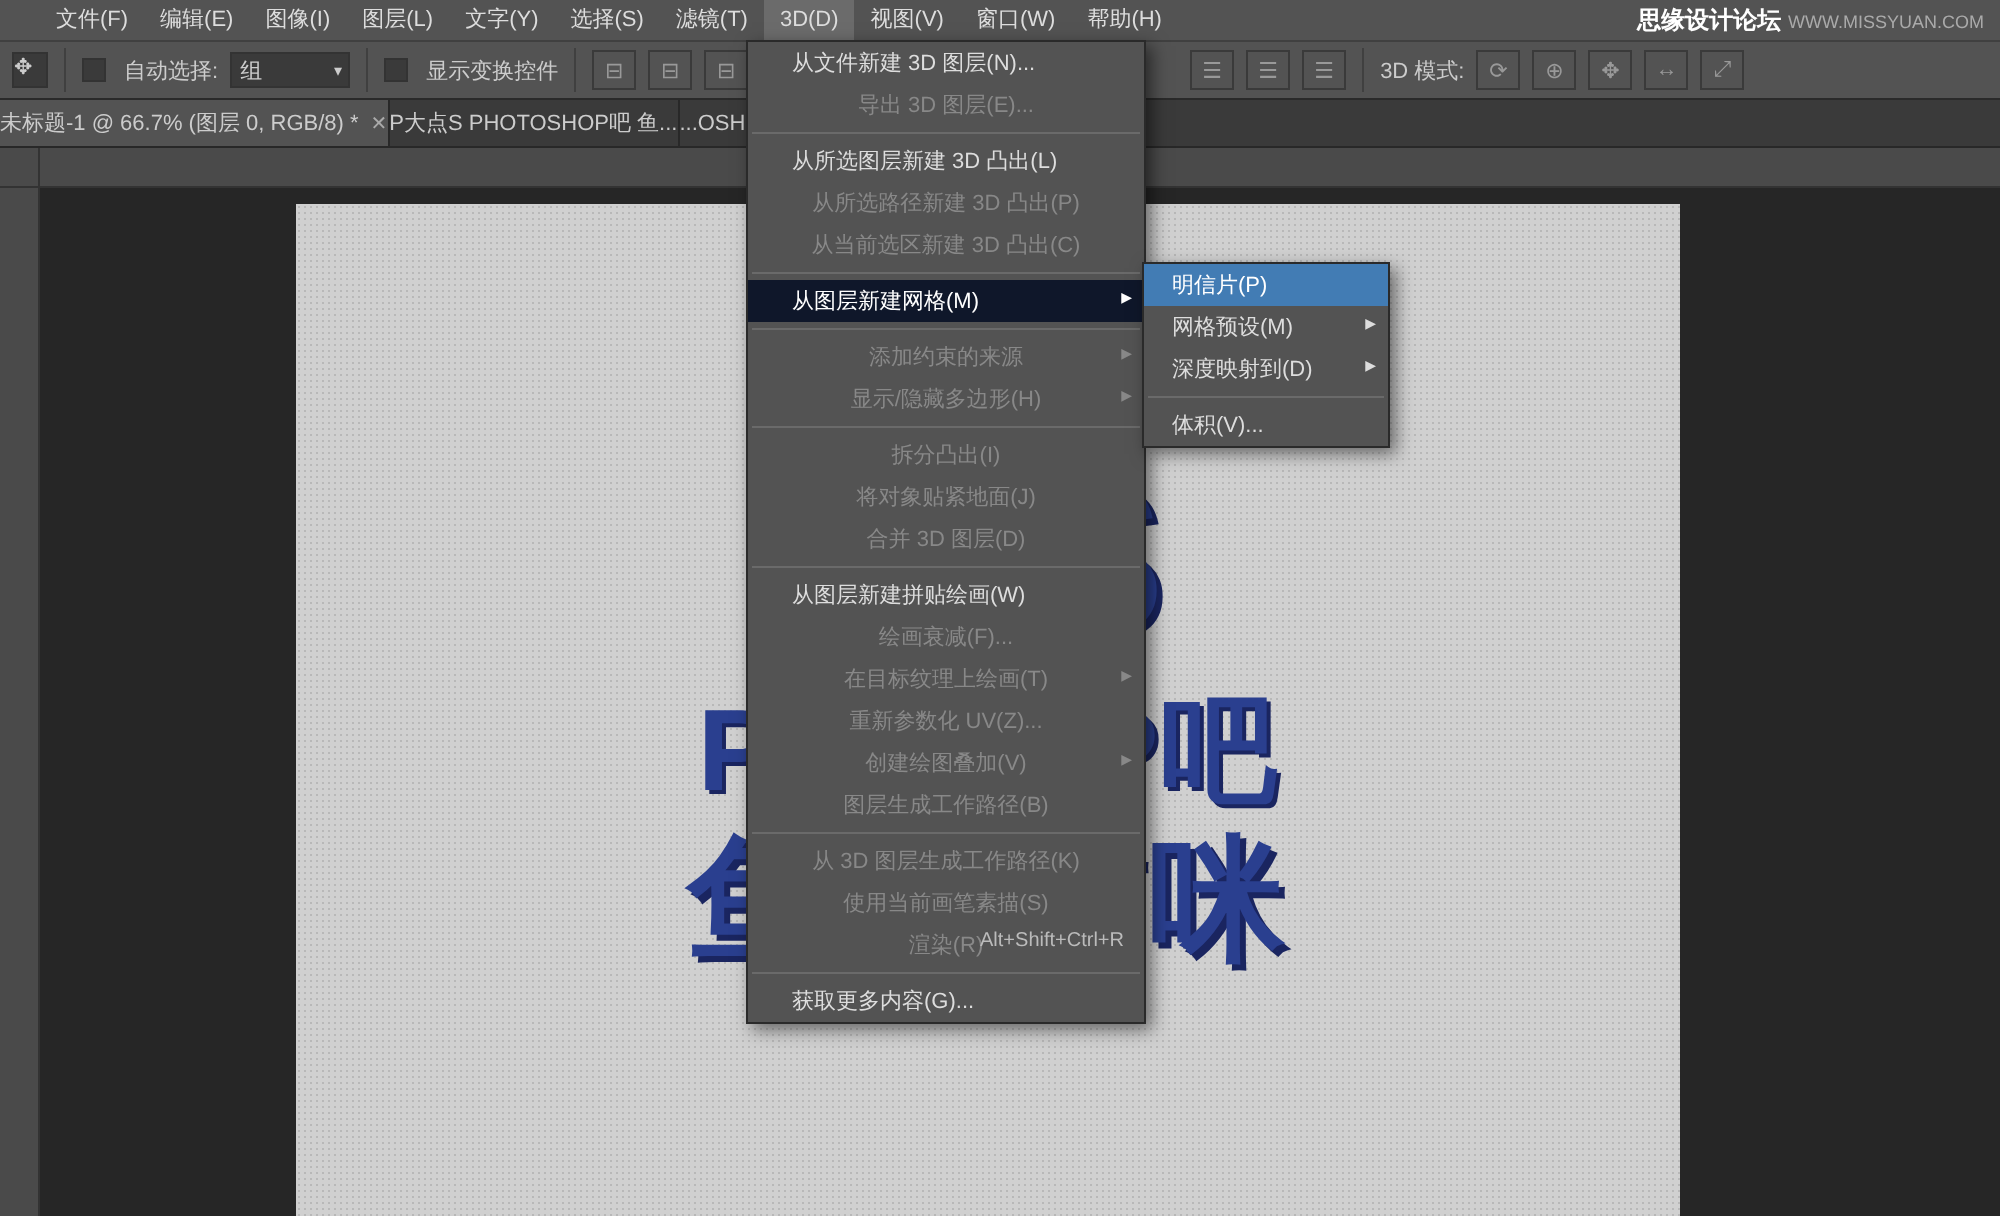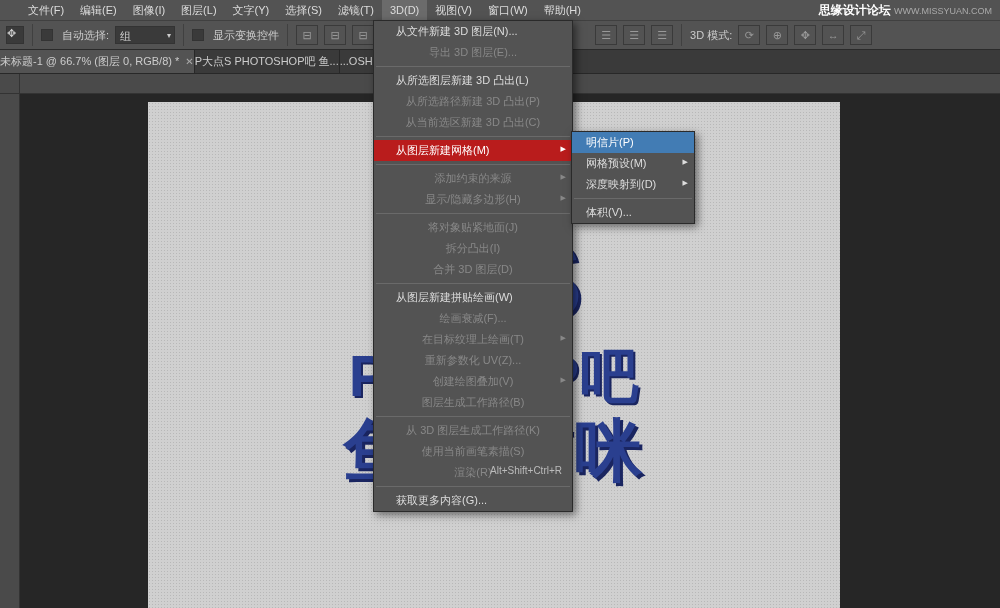--- a/index.html
+++ b/index.html
@@ -24,21 +24,21 @@
 .ruler-corner { position: absolute; left: 0; top: 0; width: 20px; height: 20px; background: #4a4a4a; border-right: 1px solid #333; border-bottom: 1px solid #333; }
 .ruler-h { position: absolute; left: 20px; top: 0; right: 0; height: 20px; background: #4a4a4a; border-bottom: 1px solid #333; }
 .ruler-v { position: absolute; left: 0; top: 20px; bottom: 0; width: 20px; background: #4a4a4a; border-right: 1px solid #333; }
 .canvas { position: absolute; left: 148px; top: 28px; width: 692px; height: 506px; background: #d0d0d0; background-image: radial-gradient(#b8b8b8 0.5px, transparent 0.5px); background-size: 3px 3px; display: flex; flex-direction: column; align-items: center; justify-content: center; font-weight: 900; color: #2a3f8f; }
 .canvas .line1 { font-size: 110px; letter-spacing: 2px; line-height: 1.05; text-shadow: 3px 3px 0 #1a2560, -2px 2px 0 #1a2560; }
 .canvas .line2 { font-size: 58px; letter-spacing: 1px; line-height: 1.3; text-shadow: 2px 2px 0 #1a2560; }
 .canvas .line3 { font-size: 68px; letter-spacing: 2px; line-height: 1.1; text-shadow: 3px 3px 0 #1a2560; }
 .dropdown { position: absolute; left: 373px; top: 20px; width: 200px; background: #535353; border: 1px solid #2a2a2a; box-shadow: 3px 3px 8px rgba(0,0,0,0.5); font-size: 11px; color: #ddd; }
 .dropdown .item { padding: 3px 22px 3px 22px; position: relative; }
 .dropdown .item.disabled { color: #888; text-align: center; }
-.dropdown .item.hl { background: #b91c1c; color: #fff; }
+.dropdown .item.hl { background: #0f172a; color: #fff; }
 .dropdown .sep { height: 1px; background: #6a6a6a; margin: 3px 2px; }
 .dropdown .sub-arrow::after { content: "▶"; font-size: 7px; position: absolute; right: 6px; top: 5px; }
 .dropdown .shortcut { position: absolute; right: 10px; color: #bbb; font-size: 10px; }
 .submenu { position: absolute; left: 571px; top: 131px; width: 124px; background: #535353; border: 1px solid #2a2a2a; box-shadow: 3px 3px 8px rgba(0,0,0,0.5); font-size: 11px; color: #ddd; }
 .submenu .item { padding: 3px 20px 3px 14px; position: relative; }
 .submenu .item.hl { background: #427cb4; color: #fff; }
 .submenu .sub-arrow::after { content: "▶"; font-size: 7px; position: absolute; right: 6px; top: 5px; }
 .submenu .sep { height: 1px; background: #6a6a6a; margin: 3px 2px; }
 </style>
 </head>
@@ -121,22 +121,22 @@
   <div class="sep"></div>
   <div class="item">从所选图层新建 3D 凸出(L)</div>
   <div class="item disabled">从所选路径新建 3D 凸出(P)</div>
   <div class="item disabled">从当前选区新建 3D 凸出(C)</div>
   <div class="sep"></div>
   <div class="item hl sub-arrow">从图层新建网格(M)</div>
   <div class="sep"></div>
   <div class="item disabled sub-arrow">添加约束的来源</div>
   <div class="item disabled sub-arrow">显示/隐藏多边形(H)</div>
   <div class="sep"></div>
+  <div class="item disabled">拆分凸出(I)</div>
   <div class="item disabled">将对象贴紧地面(J)</div>
-  <div class="item disabled">拆分凸出(I)</div>
   <div class="item disabled">合并 3D 图层(D)</div>
   <div class="sep"></div>
   <div class="item">从图层新建拼贴绘画(W)</div>
   <div class="item disabled">绘画衰减(F)...</div>
   <div class="item disabled sub-arrow">在目标纹理上绘画(T)</div>
   <div class="item disabled">重新参数化 UV(Z)...</div>
   <div class="item disabled sub-arrow">创建绘图叠加(V)</div>
   <div class="item disabled">图层生成工作路径(B)</div>
   <div class="sep"></div>
   <div class="item disabled">从 3D 图层生成工作路径(K)</div>

